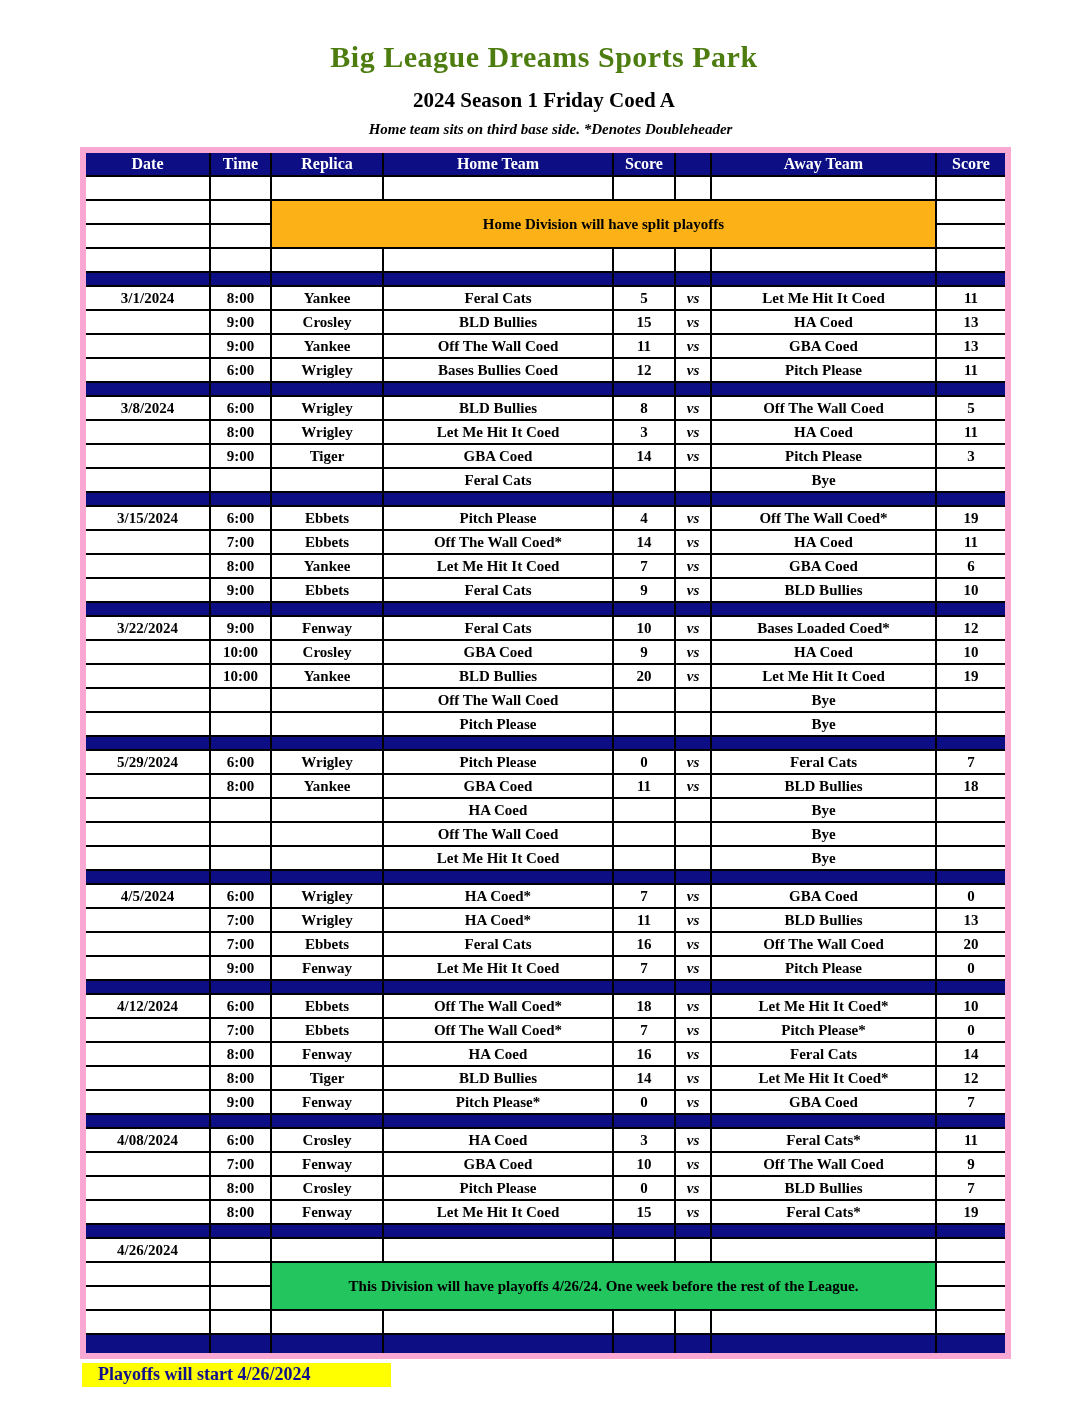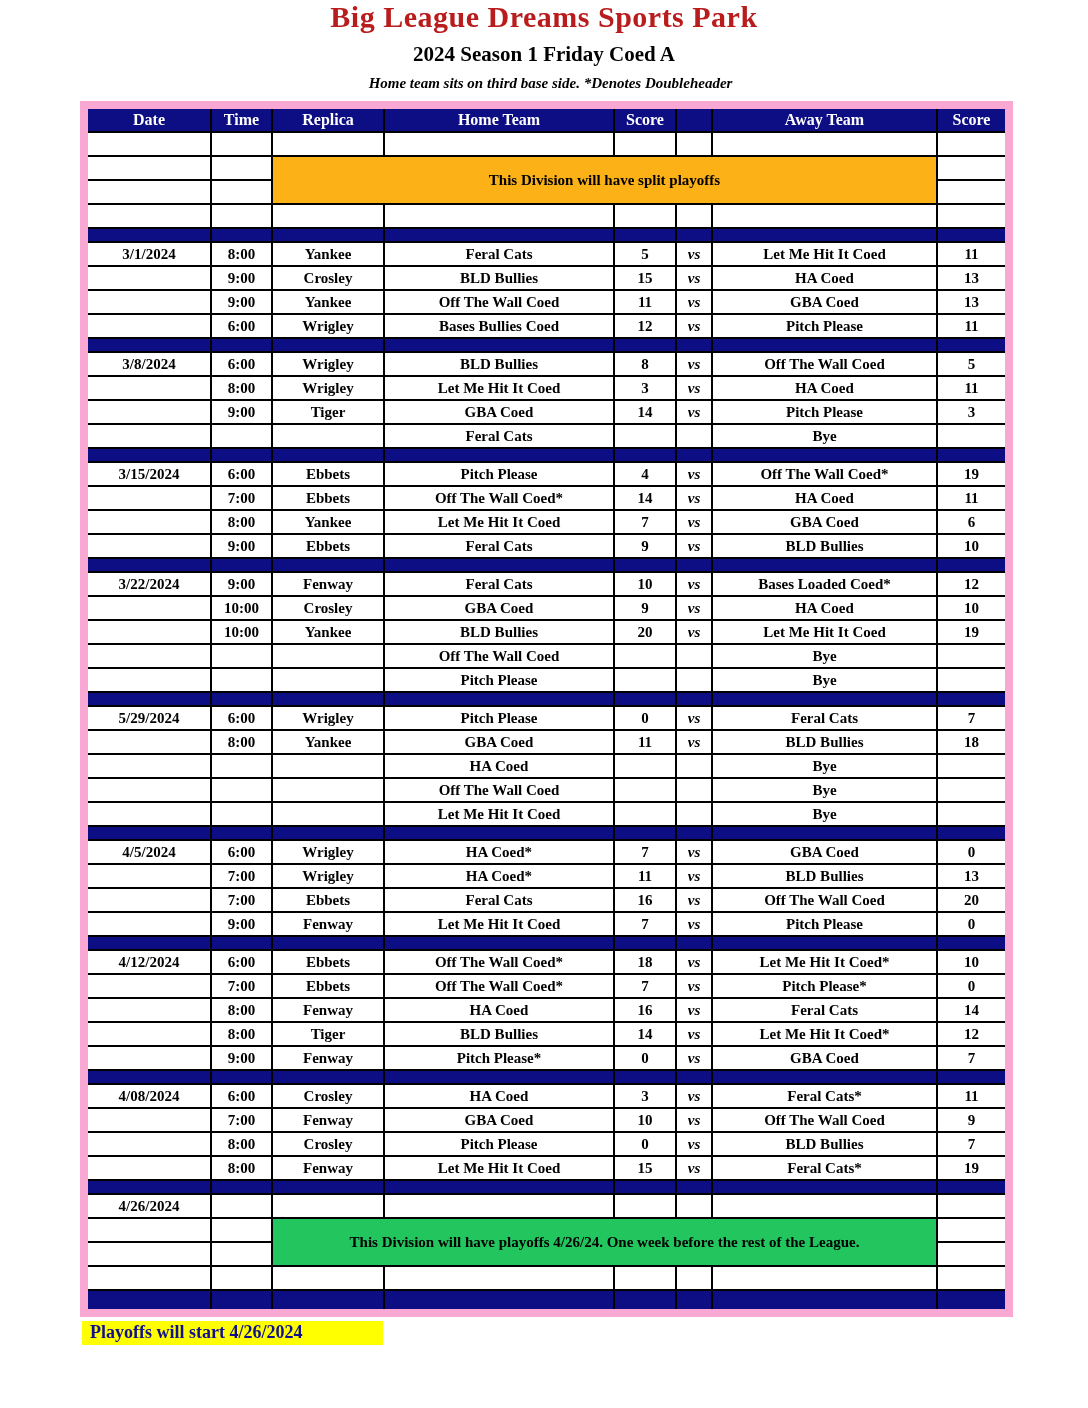--- a/index.html
+++ b/index.html
@@ -1,34 +1,34 @@
 <!DOCTYPE html>
 <html><head>
 <meta charset="utf-8">
 <style>
   html,body{margin:0;padding:0;background:#ffffff;}
   body{width:1088px;height:1408px;overflow:hidden;font-family:"Liberation Serif",serif;}
   .page{position:relative;width:1088px;height:1408px;background:#fff;}
-  .title{margin:0;text-align:center;font-size:30px;font-weight:bold;color:#b91c1c;letter-spacing:0.5px;}
-  .subtitle{margin:8px 0 0 0;text-align:center;font-size:21px;font-weight:bold;color:#000;}
+  .title{margin:0;padding-top:40px;text-align:center;font-size:30px;font-weight:bold;color:#4d7c0f;letter-spacing:0.5px;}
+  .subtitle{margin:14px 0 0 0;text-align:center;font-size:21px;font-weight:bold;color:#000;}
   .note{margin:8px 0 0 13px;text-align:center;font-size:15px;font-weight:bold;font-style:italic;color:#000;}
-  table.sched{border-collapse:collapse;table-layout:fixed;margin:9px 0 0 80px;width:925px;border:8px solid #f9a8d4;}
+  table.sched{border-collapse:collapse;table-layout:fixed;margin:9px 0 0 80px;width:925px;border:6px solid #f9a8d4;}
   table.sched td, table.sched th{border:2px solid #000;padding:0;text-align:center;vertical-align:middle;
     font-weight:bold;font-size:15px;white-space:nowrap;overflow:hidden;color:#000;}
   table.sched th{background:#0d0d84;color:#ffffff;height:22px;font-size:16px;}
   table.sched td{height:22px;background:#fff;}
   tr.sep td{background:#0d0d84;height:12px;}
   tr.sep.tall td{height:18px;}
   td.hl{background:#ffff00;color:#10108e;}
   td.vs{font-style:italic;font-size:13px;border-radius:8px;}
   td.banner{font-size:16px;color:#10108e;}
   td.banner.orange{background:#fcb216;}
   td.banner.yellowb{background:#22c55e;}
   .footer-note{display:inline-block;margin:4px 0 0 82px;min-width:285px;background:#ffff00;
-    color:#10108e;font-weight:bold;font-size:18px;padding:1px 8px 2px 8px;text-align:left;}
+    color:#10108e;font-weight:bold;font-size:18px;padding:1px 8px 2px 16px;text-align:left;}
   
   col.c-date{width:127px}col.c-time{width:61px}col.c-replica{width:112px}col.c-home{width:230px}
   col.c-score1{width:62px}col.c-vs{width:36px}col.c-away{width:225px}col.c-score2{width:72px}
 </style>
 </head>
 <body>
 
 <div class="page">
   <h1 class="title">Big League Dreams Sports Park</h1>
   <h2 class="subtitle">2024 Season 1 Friday Coed A</h2>
@@ -64,21 +64,21 @@
           <td></td>
           <td></td>
           <td></td>
           <td class="vs"></td>
           <td></td>
           <td></td>
         </tr>
         <tr class="data">
           <td></td>
           <td></td>
-          <td class="banner orange" colspan="5" rowspan="2">This Division will have split playoffs</td>
+          <td class="banner orange" colspan="5" rowspan="2">Home Division will have split playoffs</td>
           <td></td>
         </tr>
         <tr class="data">
           <td></td>
           <td></td>
           <td></td>
         </tr>
         <tr class="data">
           <td></td>
           <td></td>

